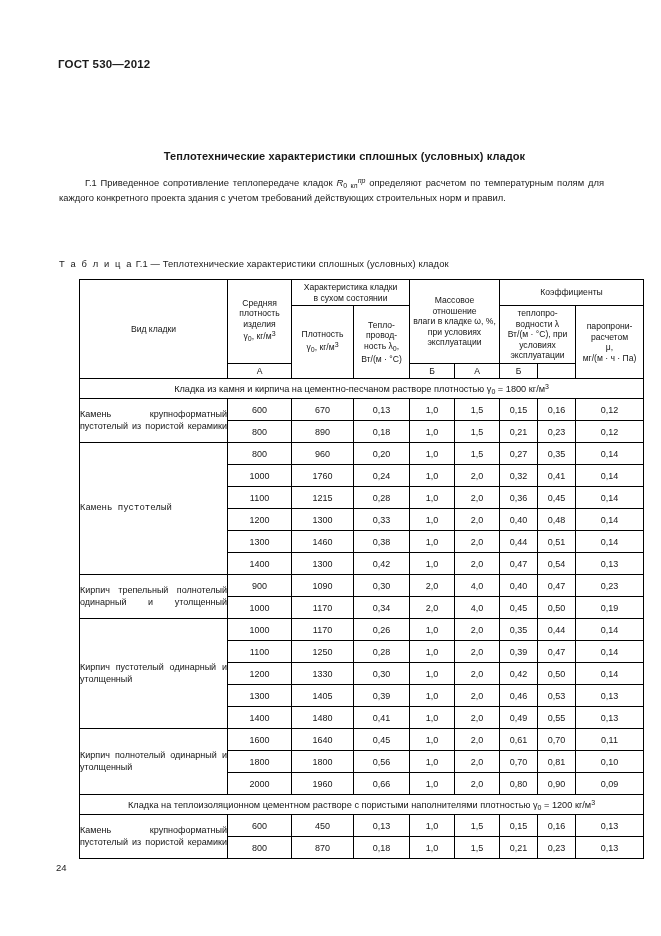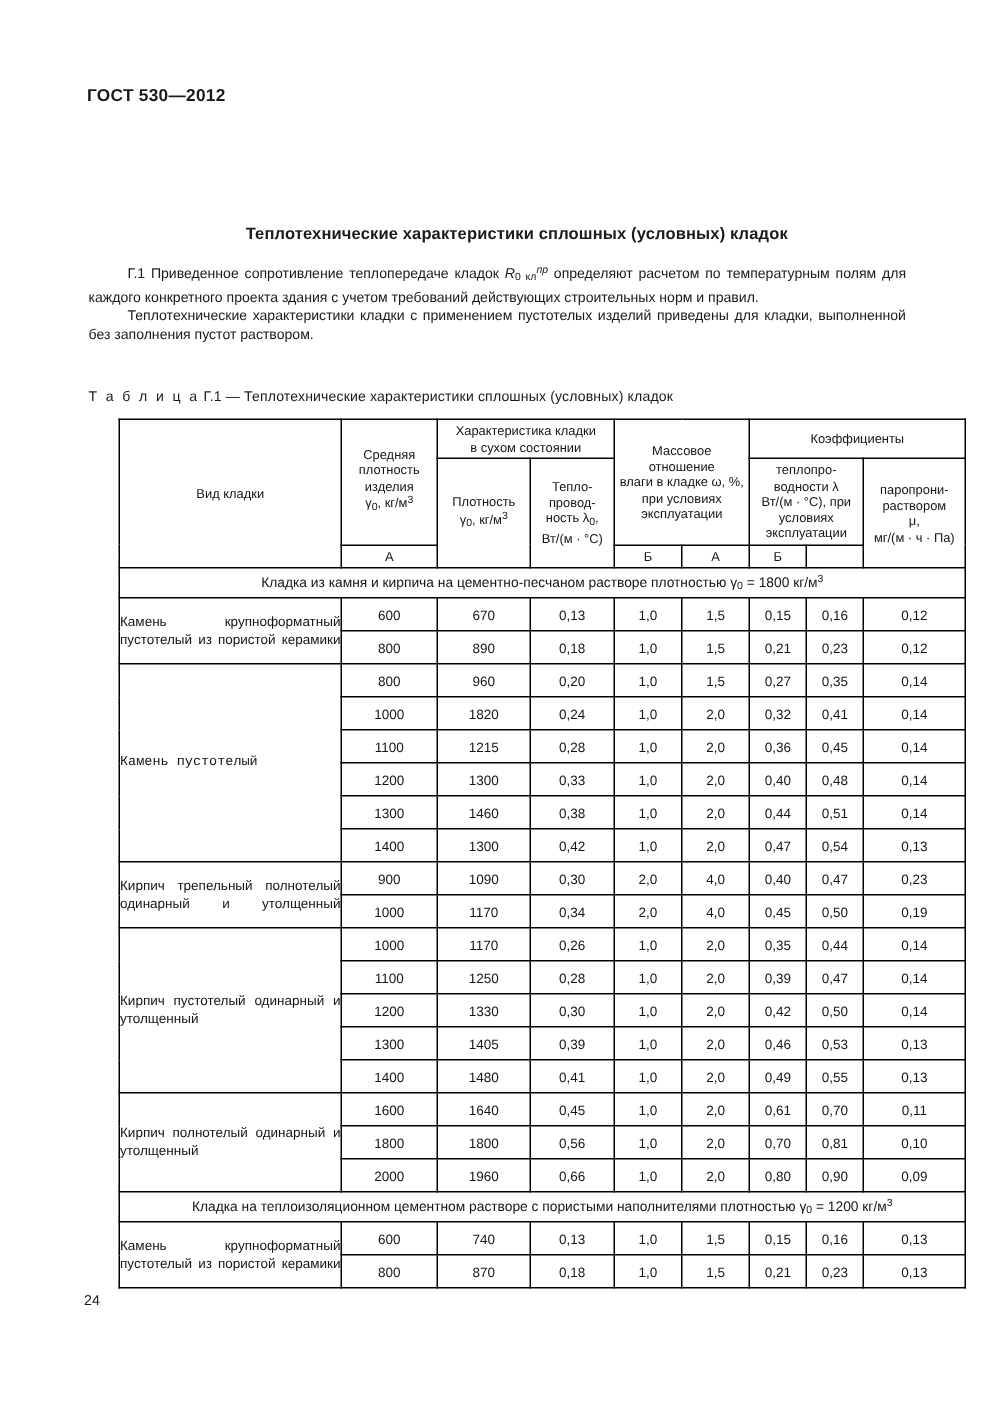--- a/index.html
+++ b/index.html
@@ -161,21 +161,20 @@
 
 <div class="page">
 
   <div class="doc-header">ГОСТ 530—2012</div>
 
 
   <div class="section-title">Теплотехнические характеристики сплошных (условных) кладок</div>
 
   <div class="body-text">
     <p><span>Г.1 Приведенное сопротивление теплопередаче кладок </span><span class="ital">R</span><sub class="vsub">0 кл</sub><sup class="vsup ital">пр</sup><span> определяют расчетом по температурным полям для каждого конкретного проекта здания с учетом требований действующих строительных норм и правил.</span></p>
-    <p>Теплотехнические характеристики кладки с применением пустотелых изделий приведены для кладки, выполненной без заполнения пустот раствором.</p>
   </div>
 
   <div class="table-caption"><span class="sp-caption">Т а б л и ц а</span><span> Г.1 — Теплотехнические характеристики сплошных (условных) кладок</span></div>
 
   <div class="tbl-wrap">
     <table class="gost">
       <colgroup>
         <col style="width:148px">
         <col style="width:64px">
         <col style="width:62px">
@@ -220,21 +219,21 @@
           </th>
           <th colspan="2">
             <span>теплопро-</span><br>
             <span>водности λ</span><br>
             <span>Вт/(м · °С), при</span><br>
             <span>условиях</span><br>
             <span>эксплуатации</span>
           </th>
           <th rowspan="2" class="hdr-bottom">
             <span>паропрони-</span><br>
-            <span>раствором</span><br>
+            <span>расчетом</span><br>
             <span>μ,</span><br>
             <span>мг/(м · ч · Па)</span>
           </th>
         </tr>
         <tr>
           <th class="hdr-bottom">А</th>
           <th class="hdr-bottom">Б</th>
           <th class="hdr-bottom">А</th>
           <th class="hdr-bottom">Б</th>
         </tr>
@@ -270,21 +269,21 @@
             <td class="num">960</td>
             <td class="num">0,20</td>
             <td class="num">1,0</td>
             <td class="num">1,5</td>
             <td class="num">0,27</td>
             <td class="num">0,35</td>
             <td class="num">0,14</td>
           </tr>
           <tr>
             <td class="num">1000</td>
-            <td class="num">1820</td>
+            <td class="num">1760</td>
             <td class="num">0,24</td>
             <td class="num">1,0</td>
             <td class="num">2,0</td>
             <td class="num">0,32</td>
             <td class="num">0,41</td>
             <td class="num">0,14</td>
           </tr>
           <tr>
             <td class="num">1100</td>
             <td class="num">1215</td>
@@ -427,21 +426,21 @@
             <td class="num">0,80</td>
             <td class="num">0,90</td>
             <td class="num">0,09</td>
           </tr>
           <tr>
             <td class="section" colspan="9">Кладка на теплоизоляционном цементном растворе с пористыми наполнителями плотностью <span>γ</span><sub class="vsub">0</sub> = 1200 кг/м<sup class="vsup">3</sup></td>
           </tr>
           <tr>
             <td class="rowname" rowspan="2">Камень крупноформатный пустотелый из пористой керамики</td>
             <td class="num">600</td>
-            <td class="num">740</td>
+            <td class="num">450</td>
             <td class="num">0,13</td>
             <td class="num">1,0</td>
             <td class="num">1,5</td>
             <td class="num">0,15</td>
             <td class="num">0,16</td>
             <td class="num">0,13</td>
           </tr>
           <tr>
             <td class="num">800</td>
             <td class="num">870</td>

